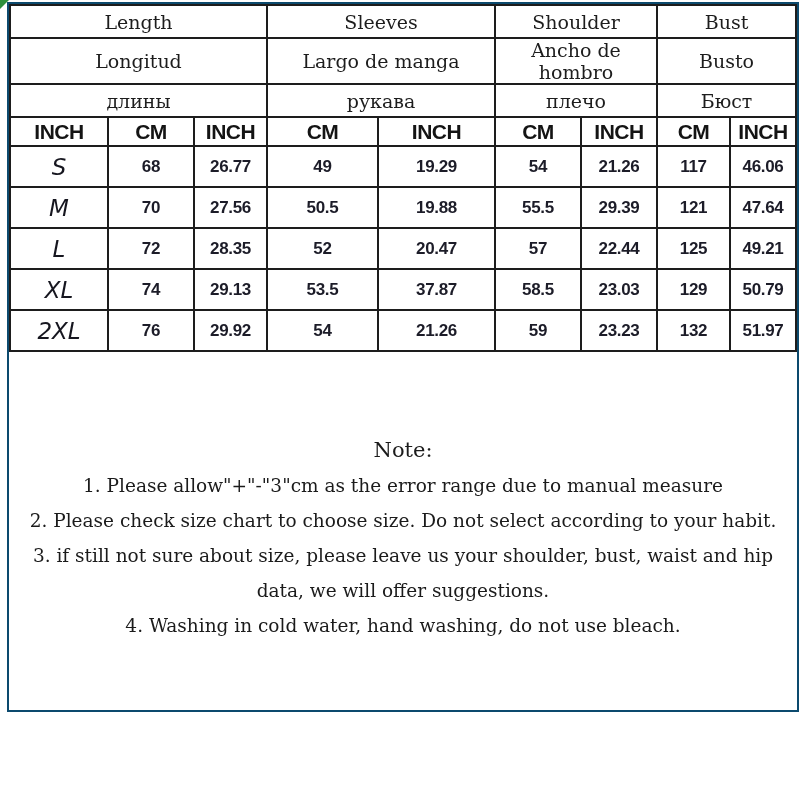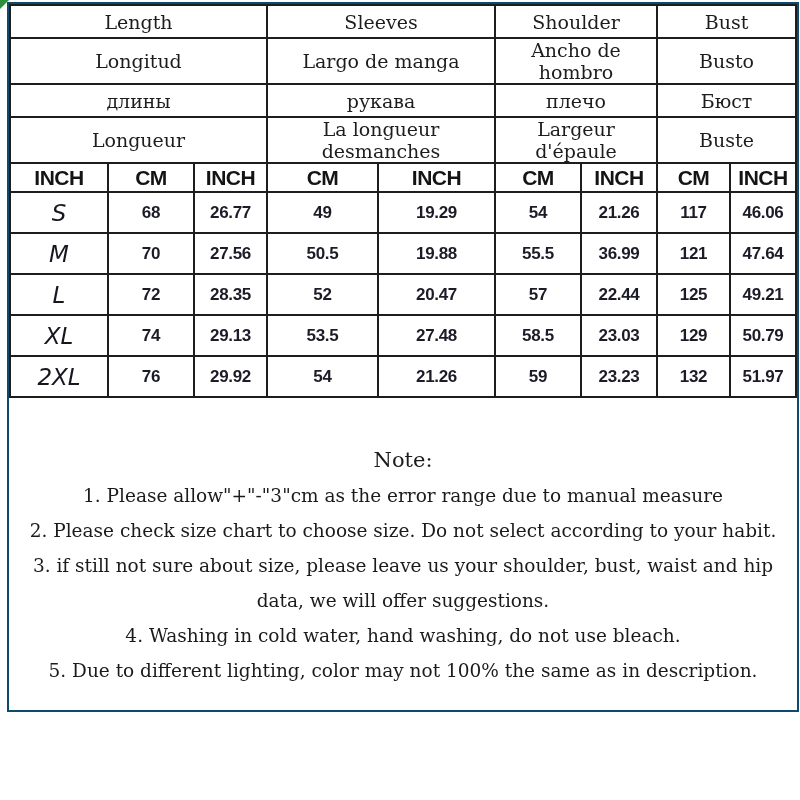--- a/index.html
+++ b/index.html
@@ -64,21 +64,21 @@
   .val-cell {
     font-family: "Liberation Sans", sans-serif;
     font-weight: 700;
     font-size: 17px;
     letter-spacing: -0.3px;
     color: #1c1c28;
   }
   .note-box {
     flex: 1;
     text-align: center;
-    padding-top: 48px;
+    padding-top: 84px;
     box-sizing: border-box;
     color: #1b1b1b;
   }
   .note-title {
     font-family: "DejaVu Serif", serif;
     font-size: 21px;
     line-height: 28px;
     margin-bottom: 4px;
   }
   .note-line {
@@ -131,26 +131,20 @@
         <td colspan="2" class="lang-cell">Largo de manga</td>
         <td colspan="2" class="lang-cell">Ancho de hombro</td>
         <td colspan="2" class="lang-cell">Busto</td>
       </tr>
       <tr class="lang-row">
         <td colspan="3" class="lang-cell">длины</td>
         <td colspan="2" class="lang-cell">рукава</td>
         <td colspan="2" class="lang-cell">плечо</td>
         <td colspan="2" class="lang-cell">Бюст</td>
       </tr>
-      <tr class="lang-row">
-        <td colspan="3" class="lang-cell">Longueur</td>
-        <td colspan="2" class="lang-cell">La longueur desmanches</td>
-        <td colspan="2" class="lang-cell">Largeur d'épaule</td>
-        <td colspan="2" class="lang-cell">Buste</td>
-      </tr>
 
       <tr class="unit-row">
         <td class="unit-cell">INCH</td>
         <td class="unit-cell">CM</td>
         <td class="unit-cell">INCH</td>
         <td class="unit-cell">CM</td>
         <td class="unit-cell">INCH</td>
         <td class="unit-cell">CM</td>
         <td class="unit-cell">INCH</td>
         <td class="unit-cell">CM</td>
@@ -168,41 +162,41 @@
         <td class="val-cell">117</td>
         <td class="val-cell">46.06</td>
       </tr>
       <tr class="data-row">
         <td class="size-cell">M</td>
         <td class="val-cell">70</td>
         <td class="val-cell">27.56</td>
         <td class="val-cell">50.5</td>
         <td class="val-cell">19.88</td>
         <td class="val-cell">55.5</td>
-        <td class="val-cell">36.99</td>
+        <td class="val-cell">29.39</td>
         <td class="val-cell">121</td>
         <td class="val-cell">47.64</td>
       </tr>
       <tr class="data-row">
         <td class="size-cell">L</td>
         <td class="val-cell">72</td>
         <td class="val-cell">28.35</td>
         <td class="val-cell">52</td>
         <td class="val-cell">20.47</td>
         <td class="val-cell">57</td>
         <td class="val-cell">22.44</td>
         <td class="val-cell">125</td>
         <td class="val-cell">49.21</td>
       </tr>
       <tr class="data-row">
         <td class="size-cell">XL</td>
         <td class="val-cell">74</td>
         <td class="val-cell">29.13</td>
         <td class="val-cell">53.5</td>
-        <td class="val-cell">27.48</td>
+        <td class="val-cell">37.87</td>
         <td class="val-cell">58.5</td>
         <td class="val-cell">23.03</td>
         <td class="val-cell">129</td>
         <td class="val-cell">50.79</td>
       </tr>
       <tr class="data-row">
         <td class="size-cell">2XL</td>
         <td class="val-cell">76</td>
         <td class="val-cell">29.92</td>
         <td class="val-cell">54</td>
@@ -215,17 +209,16 @@
     </tbody>
       </table>
 
     <div class="note-box">
       <div class="note-title">Note:</div>
       <div class="note-line">1. Please allow"+"-"3"cm as the error range due to manual measure</div>
       <div class="note-line">2. Please check size chart to choose size. Do not select according to your habit.</div>
       <div class="note-line">3. if still not sure about size, please leave us your shoulder, bust, waist and hip</div>
       <div class="note-line">data, we will offer suggestions.</div>
       <div class="note-line">4. Washing in cold water, hand washing, do not use bleach.</div>
-      <div class="note-line">5. Due to different lighting, color may not 100% the same as in description.</div>
     </div>
 
   </div>
 </div>
 
 </body></html>

